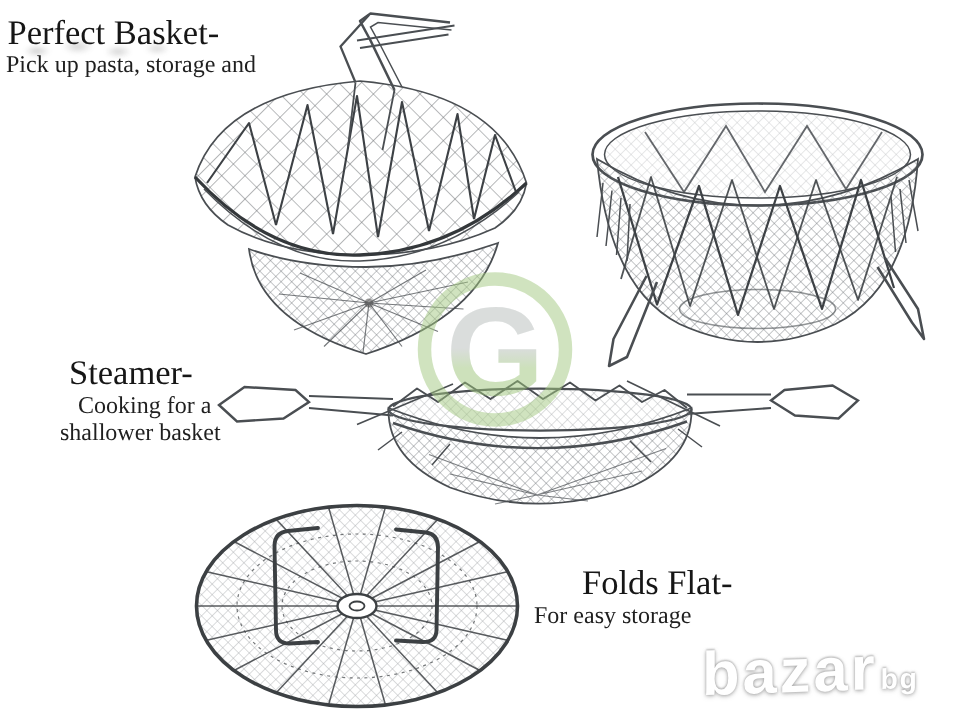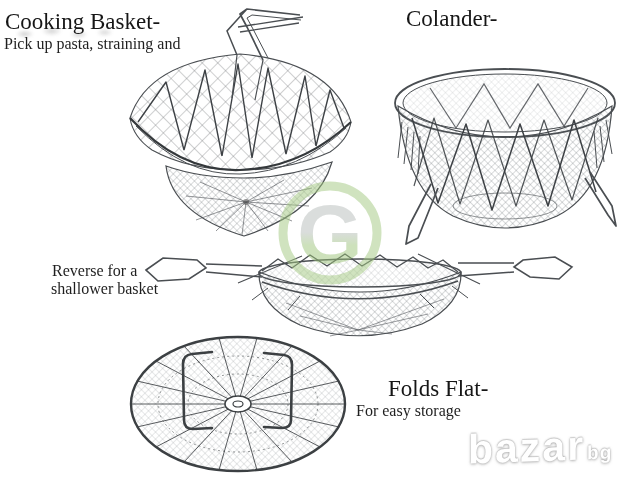--- a/index.html
+++ b/index.html
@@ -10,21 +10,21 @@
   .art{position:absolute;left:0;top:0;width:640px;height:480px;}
   .title{position:absolute;font-size:23px;color:#161616;white-space:nowrap;line-height:1.1;}
   .desc{position:absolute;font-size:16px;color:#1f1f1f;white-space:nowrap;line-height:1.1;}
   .t-cooking{left:5px;top:9px;}
   .d-cooking1{left:4px;top:35px;}
   .d-cooking2{left:4px;top:53px;}
   .t-colander{left:406px;top:6px;}
   .d-colander{left:407px;top:31px;}
   .t-steamer{left:46px;top:236px;}
   .d-steamer1{left:52px;top:262px;}
-  .d-steamer2{left:51px;top:280px;}
+  .d-steamer2{left:40px;top:280px;}
   .t-folds{left:356px;top:376px;margin-left:32px;}
   .d-folds{left:356px;top:402px;}
   .ghost{
     position:absolute;left:14px;top:22px;width:108px;height:20px;
     background:
       radial-gradient(ellipse 13px 6px at 10% 60%,rgba(95,95,95,.55),transparent 70%),
       radial-gradient(ellipse 15px 7px at 35% 45%,rgba(95,95,95,.5),transparent 70%),
       radial-gradient(ellipse 13px 6px at 60% 62%,rgba(95,95,95,.5),transparent 70%),
       radial-gradient(ellipse 12px 6px at 84% 52%,rgba(95,95,95,.45),transparent 70%);
     filter:blur(1.5px);opacity:.55;
@@ -114,26 +114,26 @@
     </g>
 
     <g opacity="0.5">
       <circle cx="330" cy="233" r="47" fill="none" stroke="#a3c981" stroke-width="9"></circle>
       <text x="330" y="263" text-anchor="middle" font-family="Liberation Sans, DejaVu Sans, sans-serif" font-weight="bold" font-size="84" fill="url(#gGrad)" stroke="none">G</text>
     </g>
   </svg>
 
   <div class="ghost"></div>
 
-  <div class="title t-cooking">Cooking Basket-</div>
-  <div class="desc d-cooking1">Pick up pasta, straining and</div>
+  <div class="title t-cooking">Perfect Basket-</div>
+  <div class="desc d-cooking1">Pick up pasta, storage and</div>
 
-  <div class="title t-colander">Colander-</div>
 
-  <div class="desc d-steamer1">Reverse for a</div>
+  <div class="title t-steamer">Steamer-</div>
+  <div class="desc d-steamer1">Cooking for a</div>
   <div class="desc d-steamer2">shallower basket</div>
 
   <div class="title t-folds">Folds Flat-</div>
   <div class="desc d-folds">For easy storage</div>
 
   <div class="bazar">
     <span>bazar</span><span class="bg">bg</span>
   </div>
 
 </div>

